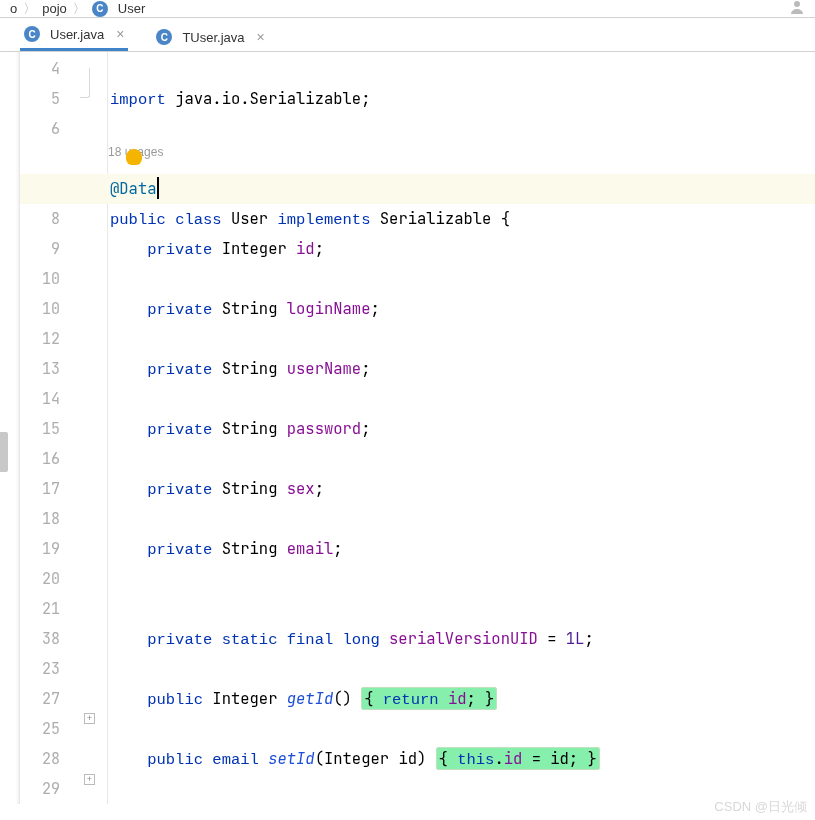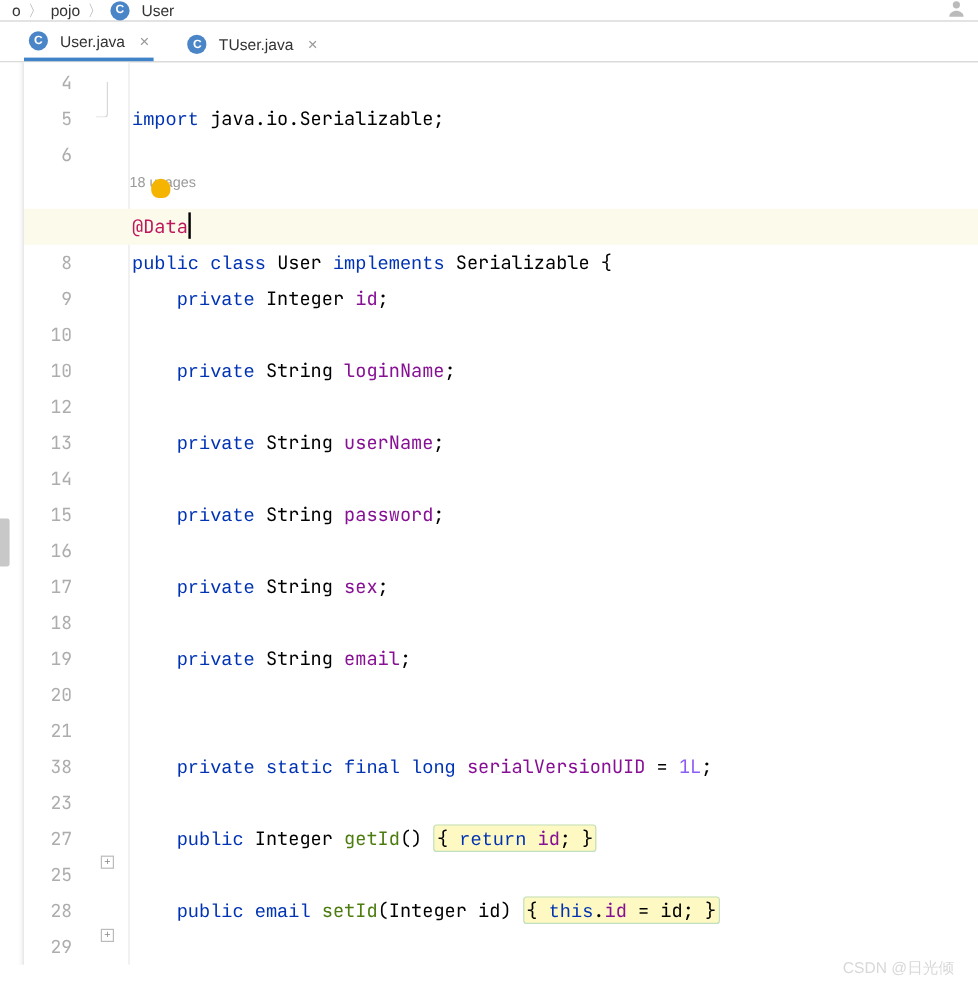--- a/index.html
+++ b/index.html
@@ -22,30 +22,30 @@
   .gutter { width: 58px; background: #fff; text-align: right; color: #adadad; font-family: "JetBrains Mono","Consolas",monospace; font-size: 15px; padding-top: 2px; user-select: none; }
   .gutter .ln { height: 30px; line-height: 30px; padding-right: 18px; }
   .fold-strip { width: 30px; background: #fff; border-right: 1px solid #e8e8e8; position: relative; }
   .fold-bracket { position: absolute; left: 2px; width: 10px; height: 30px; border-right: 1px solid #d8d8d8; border-bottom: 1px solid #d8d8d8; border-bottom-right-radius: 3px; }
   .fold-box { position: absolute; left: 6px; width: 11px; height: 11px; border: 1px solid #bbb; background: #fff; font-size: 9px; line-height: 9px; text-align: center; color: #888; }
 
   .code { flex: 1; font-family: "JetBrains Mono","Consolas",monospace; font-size: 15.5px; position: relative; padding-top: 2px; }
   .code .row { height: 30px; line-height: 30px; white-space: pre; padding-left: 2px; }
   .kw { color: #0033b3; font-family: Liberation Mono, monospace; }
   .fld { color: #871094; }
-  .mname { color: #4d7c0f; }
-  .ann { color: #be185d; }
-  .lit { color: #8b5cf6; }
+  .mname { color: #1d4ed8; font-style: italic; }
+  .ann { color: #0369a1; }
+  .lit { color: #4c1d95; }
   .hl-line { background: #fcfaeb; position: absolute; left: -88px; right: 0; height: 30px; z-index: -1; }
   .caret { display: inline-block; width: 2px; height: 22px; background: #000; vertical-align: -5px; animation: blink 1s step-end infinite; }
   @keyframes blink { 50% { opacity: 0; } }
   .bulb { position: absolute; left: 18px; width: 16px; height: 16px; background: #f5b400; border-radius: 50% 50% 40% 40%; }
   .usages { position: absolute; font-size: 12px; color: #999; font-family: "Segoe UI",Arial,sans-serif; }
-  .folded { background: #fef9c3; border: 1px solid #c0e0c0; border-radius: 3px; padding: 0 2px; }
-  .watermark { position: fixed; right: 20px; bottom: 4px; color: #d8d8d8; font-size: 13px; font-family: Arial,sans-serif; pointer-events: none; }
+  .folded { background: #86efac; border: 1px solid #c0e0c0; border-radius: 3px; padding: 0 2px; }
+  .watermark { position: fixed; right: 8px; bottom: 4px; color: #d8d8d8; font-size: 13px; font-family: Arial,sans-serif; pointer-events: none; }
 </style>
 </head>
 <body>
 
 <div class="breadcrumb">
   <span>o</span>
   <span class="chev">〉</span>
   <span>pojo</span>
   <span class="chev">〉</span>
   <span class="c-badge blue">C</span>

